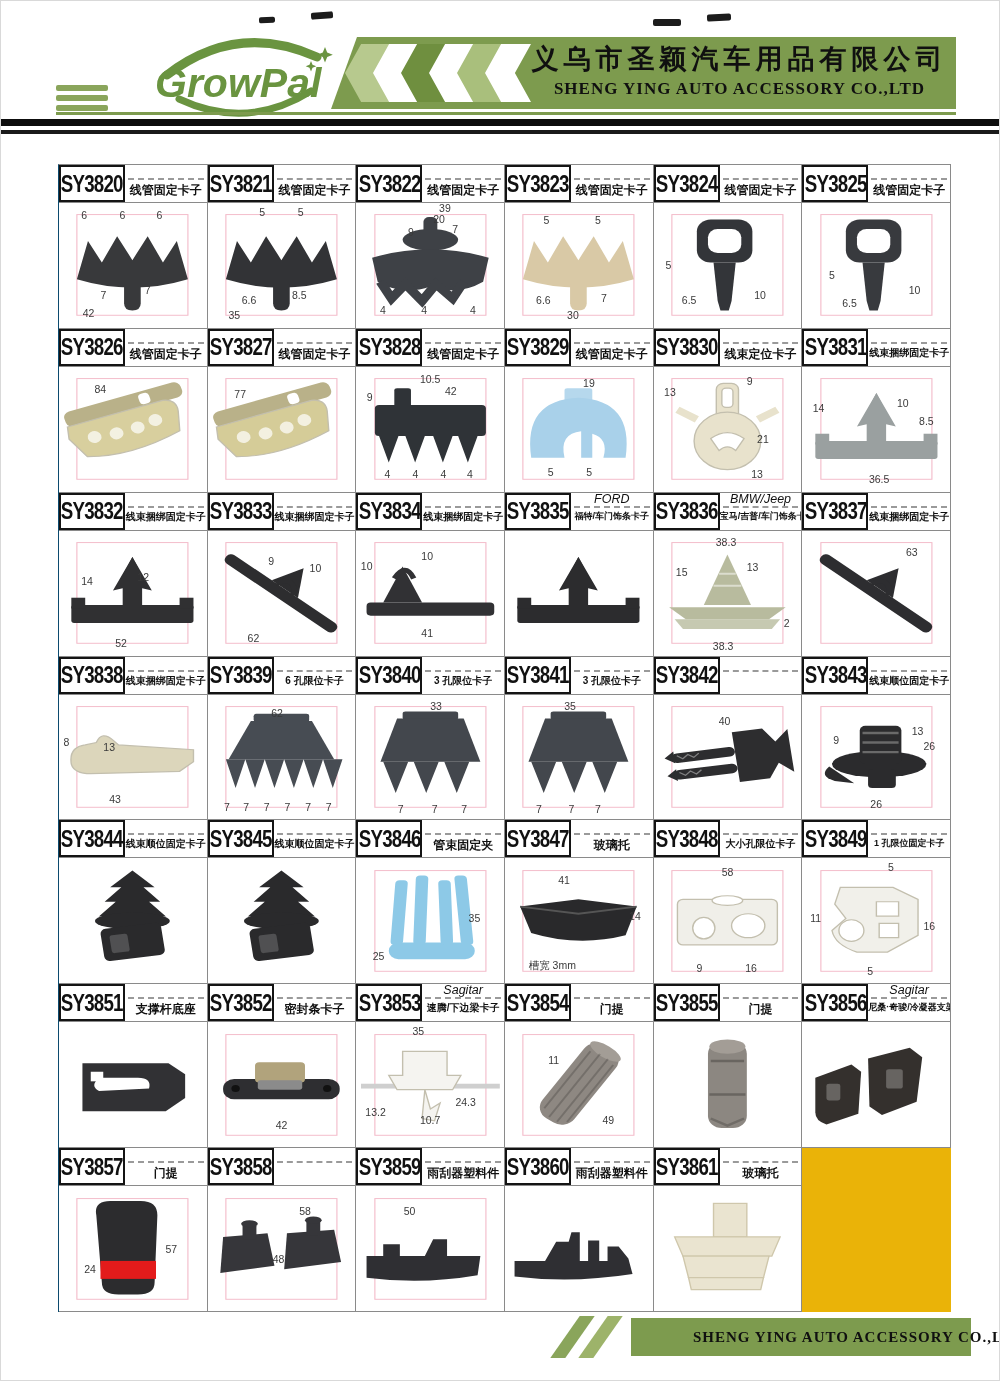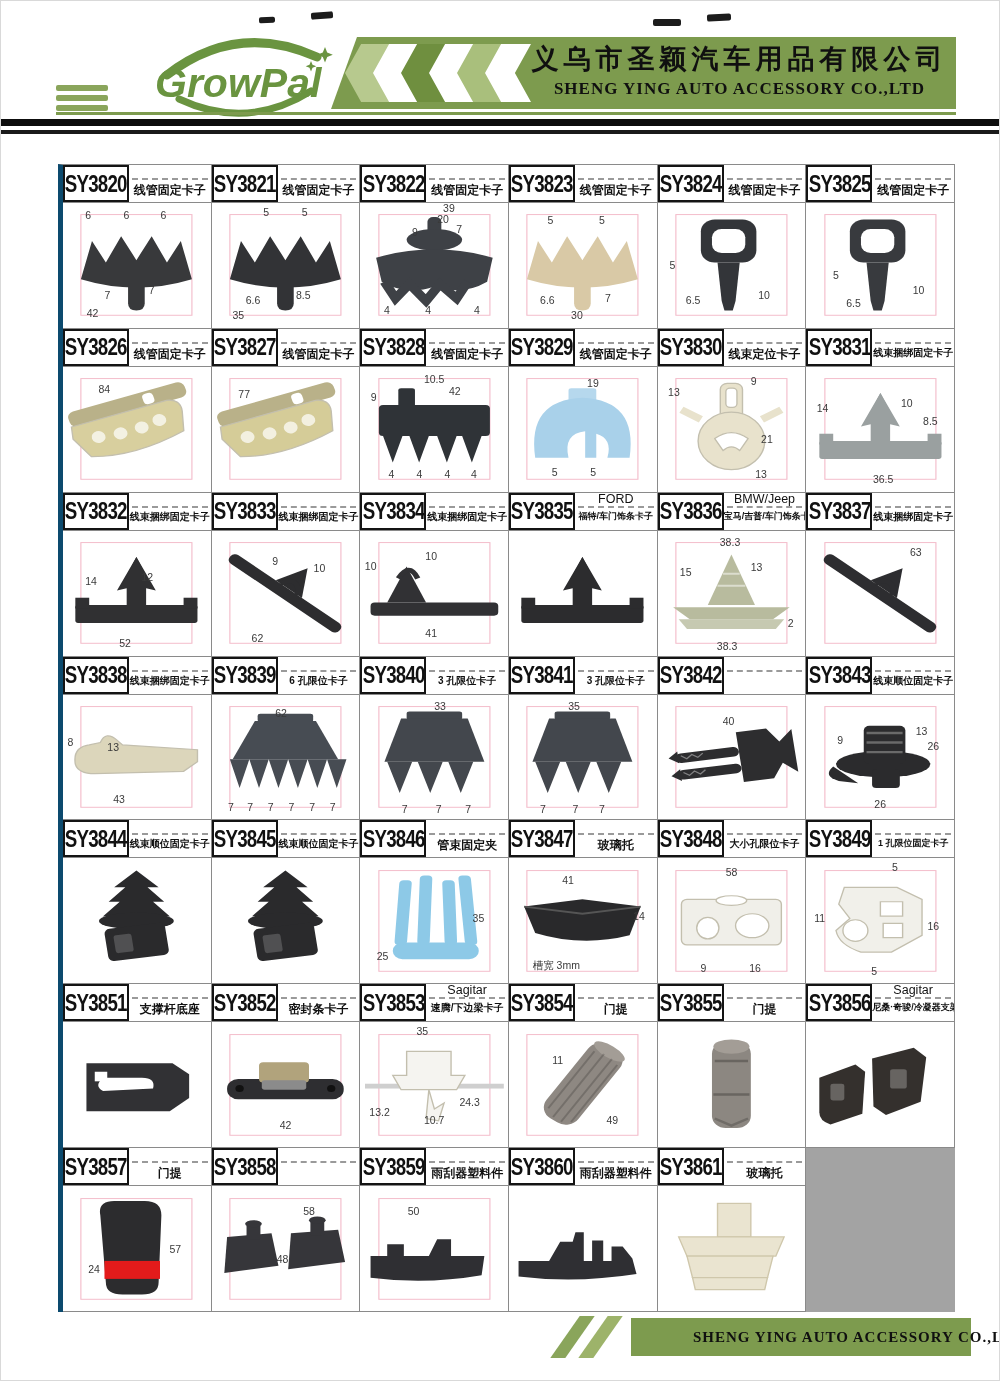--- a/index.html
+++ b/index.html
@@ -16,30 +16,30 @@
         clip-path:polygon(35% 0,100% 0,65% 50%,100% 100%,35% 100%,0 50%);}
   .banner-text{position:absolute;left:200px;right:8px;top:4px;bottom:4px;text-align:center;color:#101010;}
   .banner-zh{font-size:27px;font-weight:900;letter-spacing:5px;line-height:36px;white-space:nowrap;}
   .banner-en{font-family:"Liberation Serif",serif;font-weight:700;font-size:17px;letter-spacing:1px;line-height:24px;white-space:nowrap;}
   .green-rule{position:absolute;left:55px;top:111px;width:900px;height:3px;background:#7d9b4e;}
   .black-rule-1{position:absolute;left:0;top:118px;width:1000px;height:7px;background:#0d0d0d;}
   .black-rule-2{position:absolute;left:0;top:129px;width:1000px;height:4px;background:#1a1a1a;}
   
   .grid{position:absolute;left:57px;top:163px;width:892px;height:1147px;display:grid;
         grid-template-columns:repeat(6,1fr);grid-template-rows:repeat(7,1fr);
-        border-top:1px solid #8a8a8a;border-left:5px solid #0c4a6e;background:#a3a3a3;}
+        border-top:1px solid #8a8a8a;border-left:1px solid #0c4a6e;background:#eab308;}
   .cell{border-right:1px solid #8a8a8a;border-bottom:1px solid #8a8a8a;box-sizing:border-box;
         display:flex;flex-direction:column;background:#fff;}
   .cellhead{height:38px;flex:0 0 38px;display:flex;border-bottom:1px solid #8a8a8a;box-sizing:border-box;}
   .code{flex:0 0 66px;border:2px solid #141414;box-sizing:border-box;display:flex;align-items:center;
         justify-content:center;background:#fff;overflow:hidden;}
   .code span{font-size:24px;font-weight:700;letter-spacing:-1px;transform:scaleX(.78);white-space:nowrap;color:#111;}
   .labelarea{flex:1;position:relative;overflow:hidden;}
   .dash{position:absolute;top:13px;left:3px;right:3px;border-top:2px dashed #9a9a9a;}
-  .en{position:absolute;top:0;left:0;right:0;text-align:center;font-size:12.5px;line-height:13px;color:#111;}
+  .en{position:absolute;top:0;left:0;right:0;text-align:center;font-size:12.5px;line-height:13px;color:#111;font-style:italic;}
   .zh{position:absolute;top:17px;left:0;right:0;text-align:center;font-weight:700;color:#111;white-space:nowrap;}
   .photo{flex:1;position:relative;background:#fff;}
   .photo svg{position:absolute;left:3%;top:2%;width:94%;height:96%;}
   .dim{position:absolute;transform:translate(-50%,-50%);font-size:10.5px;color:#3a3a3a;white-space:nowrap;}
   
   .footer{position:absolute;left:560px;top:1317px;width:410px;height:38px;}
   .footer .bar{position:absolute;left:70px;right:0;top:0;bottom:0;background:#7d9b4e;display:flex;align-items:center;}
   .fstripe{position:absolute;top:-2px;bottom:-2px;width:15px;background:#8aa55b;transform:skewX(-35deg);}
   .footer-en{font-family:"Liberation Serif",serif;font-weight:700;font-size:15px;letter-spacing:1px;color:#101010;
              margin-left:62px;white-space:nowrap;}

